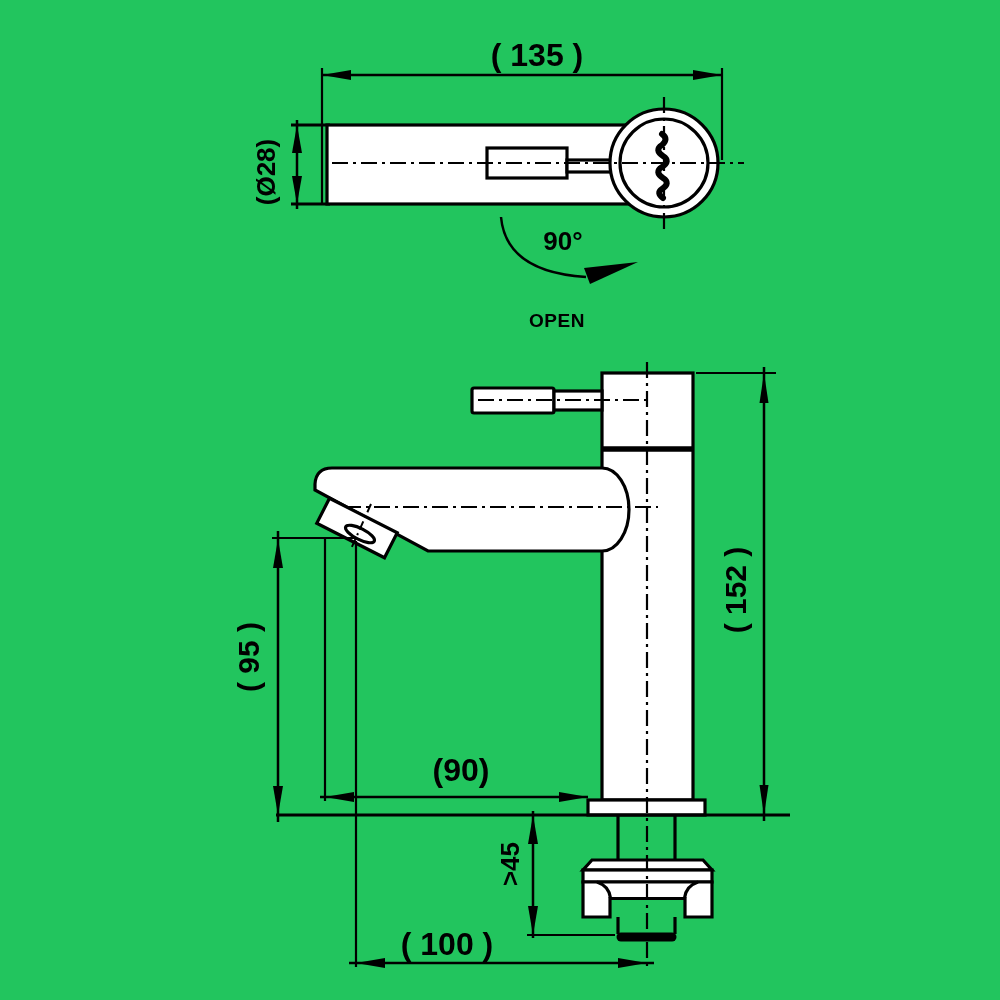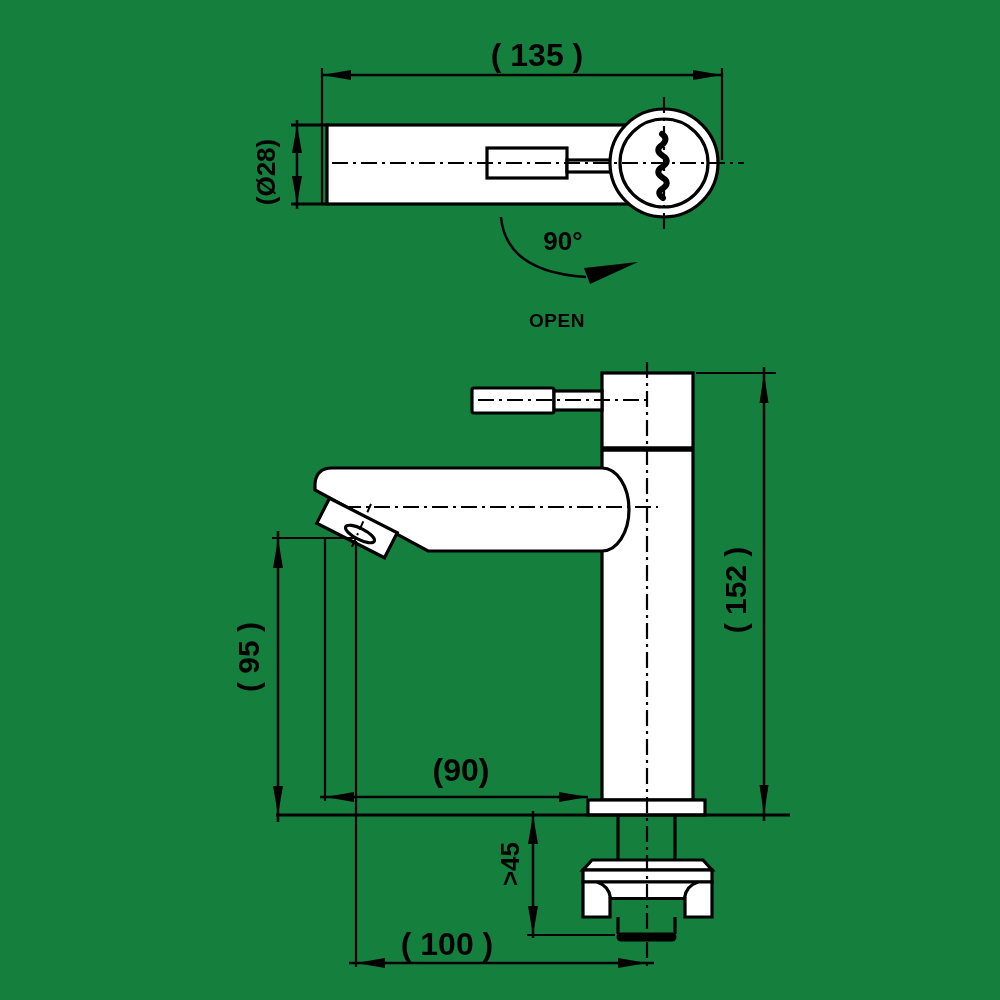--- a/index.html
+++ b/index.html
@@ -1,16 +1,16 @@
 <!DOCTYPE html>
 <html><head>
 <meta charset="utf-8">
 <style>
   html,body{margin:0;padding:0;background:#ffffff;}
-  #stage{position:relative;width:1000px;height:1000px;background:#15803d;overflow:hidden;}
+  #stage{position:relative;width:1000px;height:1000px;background:#22c55e;overflow:hidden;}
   svg{position:absolute;left:0;top:0;width:1000px;height:1000px;}
   text{font-family:"Liberation Sans","DejaVu Sans",sans-serif;font-weight:bold;fill:#000;}
   .outline{stroke:#000;stroke-width:3.2;fill:#fff;}
   .outline-nf{stroke:#000;stroke-width:3.2;fill:none;}
   .thin{stroke:#000;stroke-width:2.2;fill:none;}
   .dim{stroke:#000;stroke-width:2.5;fill:none;}
   .cl{stroke:#000;stroke-width:2.2;fill:none;stroke-dasharray:16 5 3 5;}
   .clshort{stroke:#000;stroke-width:2;fill:none;stroke-dasharray:9 4 2 4;}
   .arrow{fill:#000;stroke:none;}
   .thick{stroke:#000;stroke-width:5.5;fill:none;}

